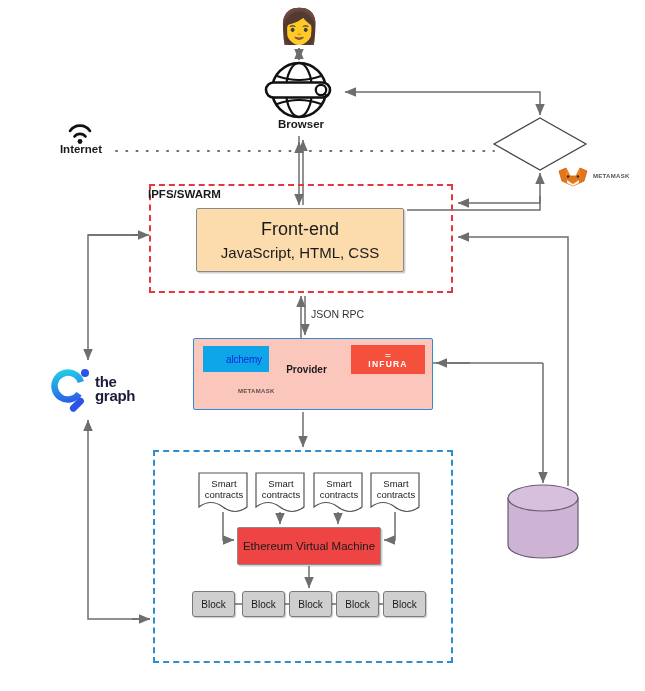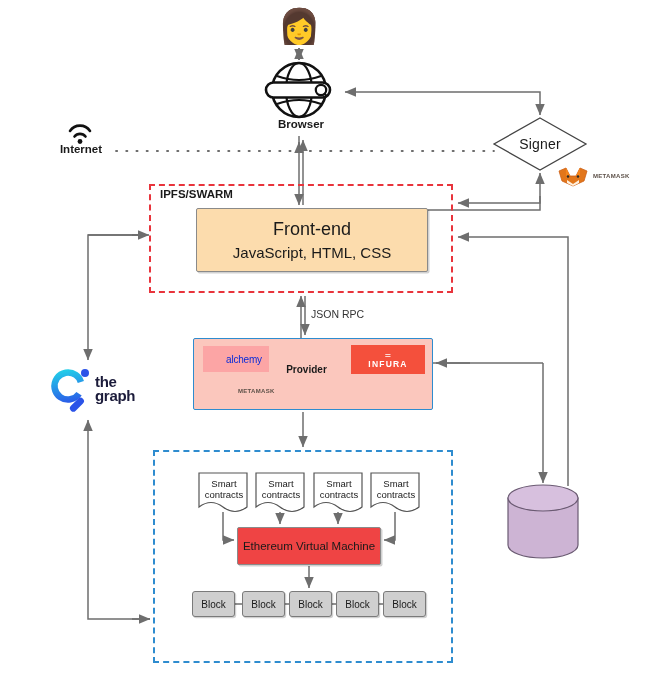--- a/index.html
+++ b/index.html
@@ -33,39 +33,39 @@
   
   #signer { left: 494px; top: 118px; width: 92px; height: 52px; }
   #signer-text { position: absolute; inset: 0; display: flex; align-items: center; justify-content: center;
                  font-size: 14px; letter-spacing: .2px; }
   #metamask-signer { left: 556px; top: 165px; width: 78px; height: 22px; display: flex; align-items: center; gap: 3px; }
   .mm-word { font-size: 6px; font-weight: bold; color: #5c5048; letter-spacing: .3px; }
 
   
   #ipfs-group { left: 149px; top: 184px; width: 304px; height: 109px;
                 border: 2px dashed #e8343c; }
-  #ipfs-group-label { left: 160px; top: 188px; font-size: 11.5px; font-weight: bold; }
-
-  
-  #frontend { left: 196px; top: 208px; width: 232px; height: 64px;
+  #ipfs-group-label { left: 148px; top: 188px; font-size: 11.5px; font-weight: bold; }
+
+  
+  #frontend { left: 196px; top: 208px; width: 208px; height: 64px;
               background: #fcdcad; border: 1px solid #8a8a8a; border-radius: 2px;
               box-shadow: 1.5px 1.5px 0 rgba(0,0,0,.18);
               display: flex; flex-direction: column; align-items: center; justify-content: center; }
   #frontend-title { font-size: 18px; }
   #frontend-sub { font-size: 15px; margin-top: 4px; }
 
   
   #jsonrpc { left: 311px; top: 308px; font-size: 10.5px; color: #333; }
 
   
   #provider { left: 193px; top: 338px; width: 240px; height: 72px;
               background: #fbc7bd; border: 1.6px solid #2e8ccf; border-radius: 2px; }
   #provider-title { position: absolute; left: 0; right: 13px; top: 25px; text-align: center; font-size: 10px; font-weight: bold; }
   .logo-tile { position: absolute; }
-  #logo-alchemy { left: 9px; top: 7px; width: 66px; height: 26px; background: #fca5a5;
+  #logo-alchemy { left: 9px; top: 7px; width: 66px; height: 26px; background: #0ea5e9;
                   display: flex; align-items: center; justify-content: center; gap: 2px; }
   .alchemy-word { font-size: 10px; color: #0a2bd8; letter-spacing: -.2px; }
   #logo-metamask { left: 9px; top: 40px; width: 78px; height: 24px; display: flex; align-items: center; gap: 3px; }
   #logo-infura { left: 157px; top: 6px; width: 74px; height: 29px; background: #f4503c;
                  display: flex; flex-direction: column; align-items: center; justify-content: center; }
   .infura-mark { font-size: 7px; color: #fff; line-height: 8px; }
   .infura-word { font-size: 8.5px; color: #ffffff; font-weight: bold; letter-spacing: 1.2px; }
   #logo-quiknode { left: 157px; top: 41px; width: 74px; height: 25px; background: #07080c;
                    display: flex; align-items: center; justify-content: center; gap: 3px; }
   .qn-ring { width: 8px; height: 8px; border: 1.6px solid #1fc8e3; border-radius: 50%; }
@@ -234,23 +234,20 @@
   </svg>
 
   <div class="node" id="user">👩</div>
 
   <div class="node" id="browser"></div>
   <div class="node" id="browser-label">Browser</div>
 
   <div class="node" id="wifi"></div>
   <div class="node" id="internet-label">Internet</div>
 
-  <div class="node" id="signer">
-    <div id="signer-text">Signer</div>
-  </div>
   <div class="node" id="metamask-signer">
     <div style="width:34px;height:22px"></div>
     <span class="mm-word">METAMASK</span>
   </div>
 
   <div class="node" id="ipfs-group"></div>
   <div class="node" id="ipfs-group-label">IPFS/SWARM</div>
 
   <div class="node" id="frontend">
     <div id="frontend-title">Front-end</div>

